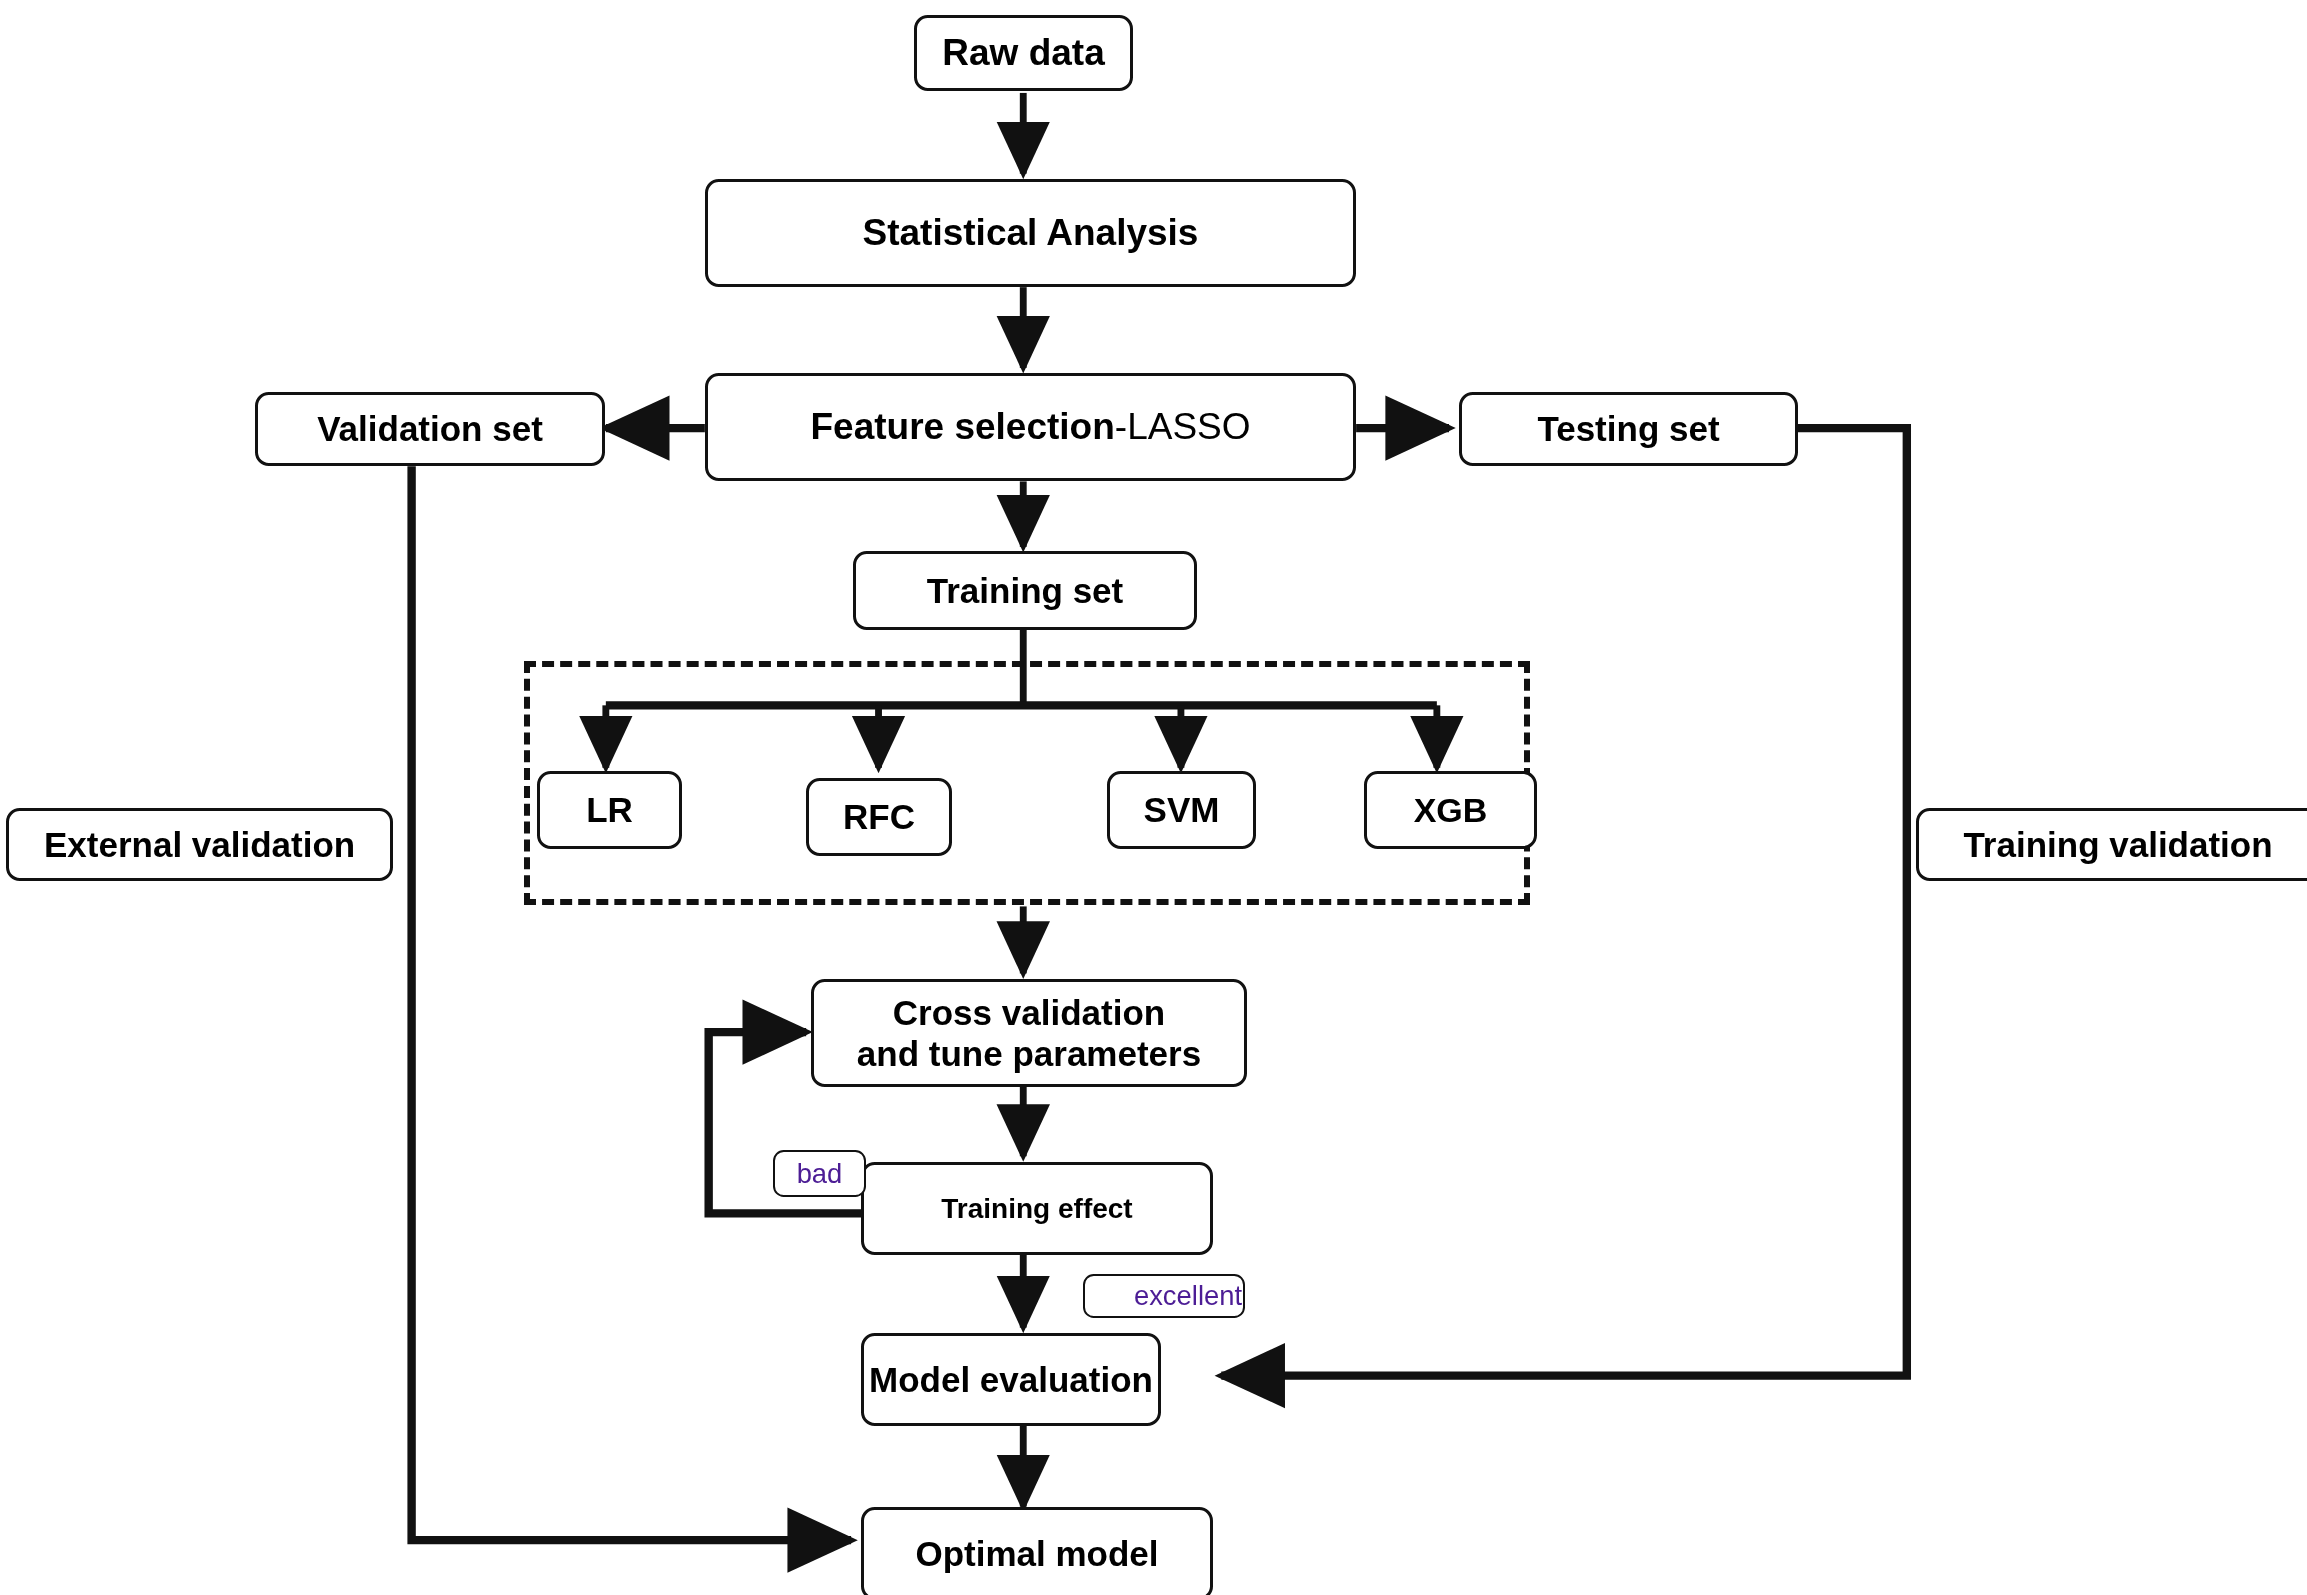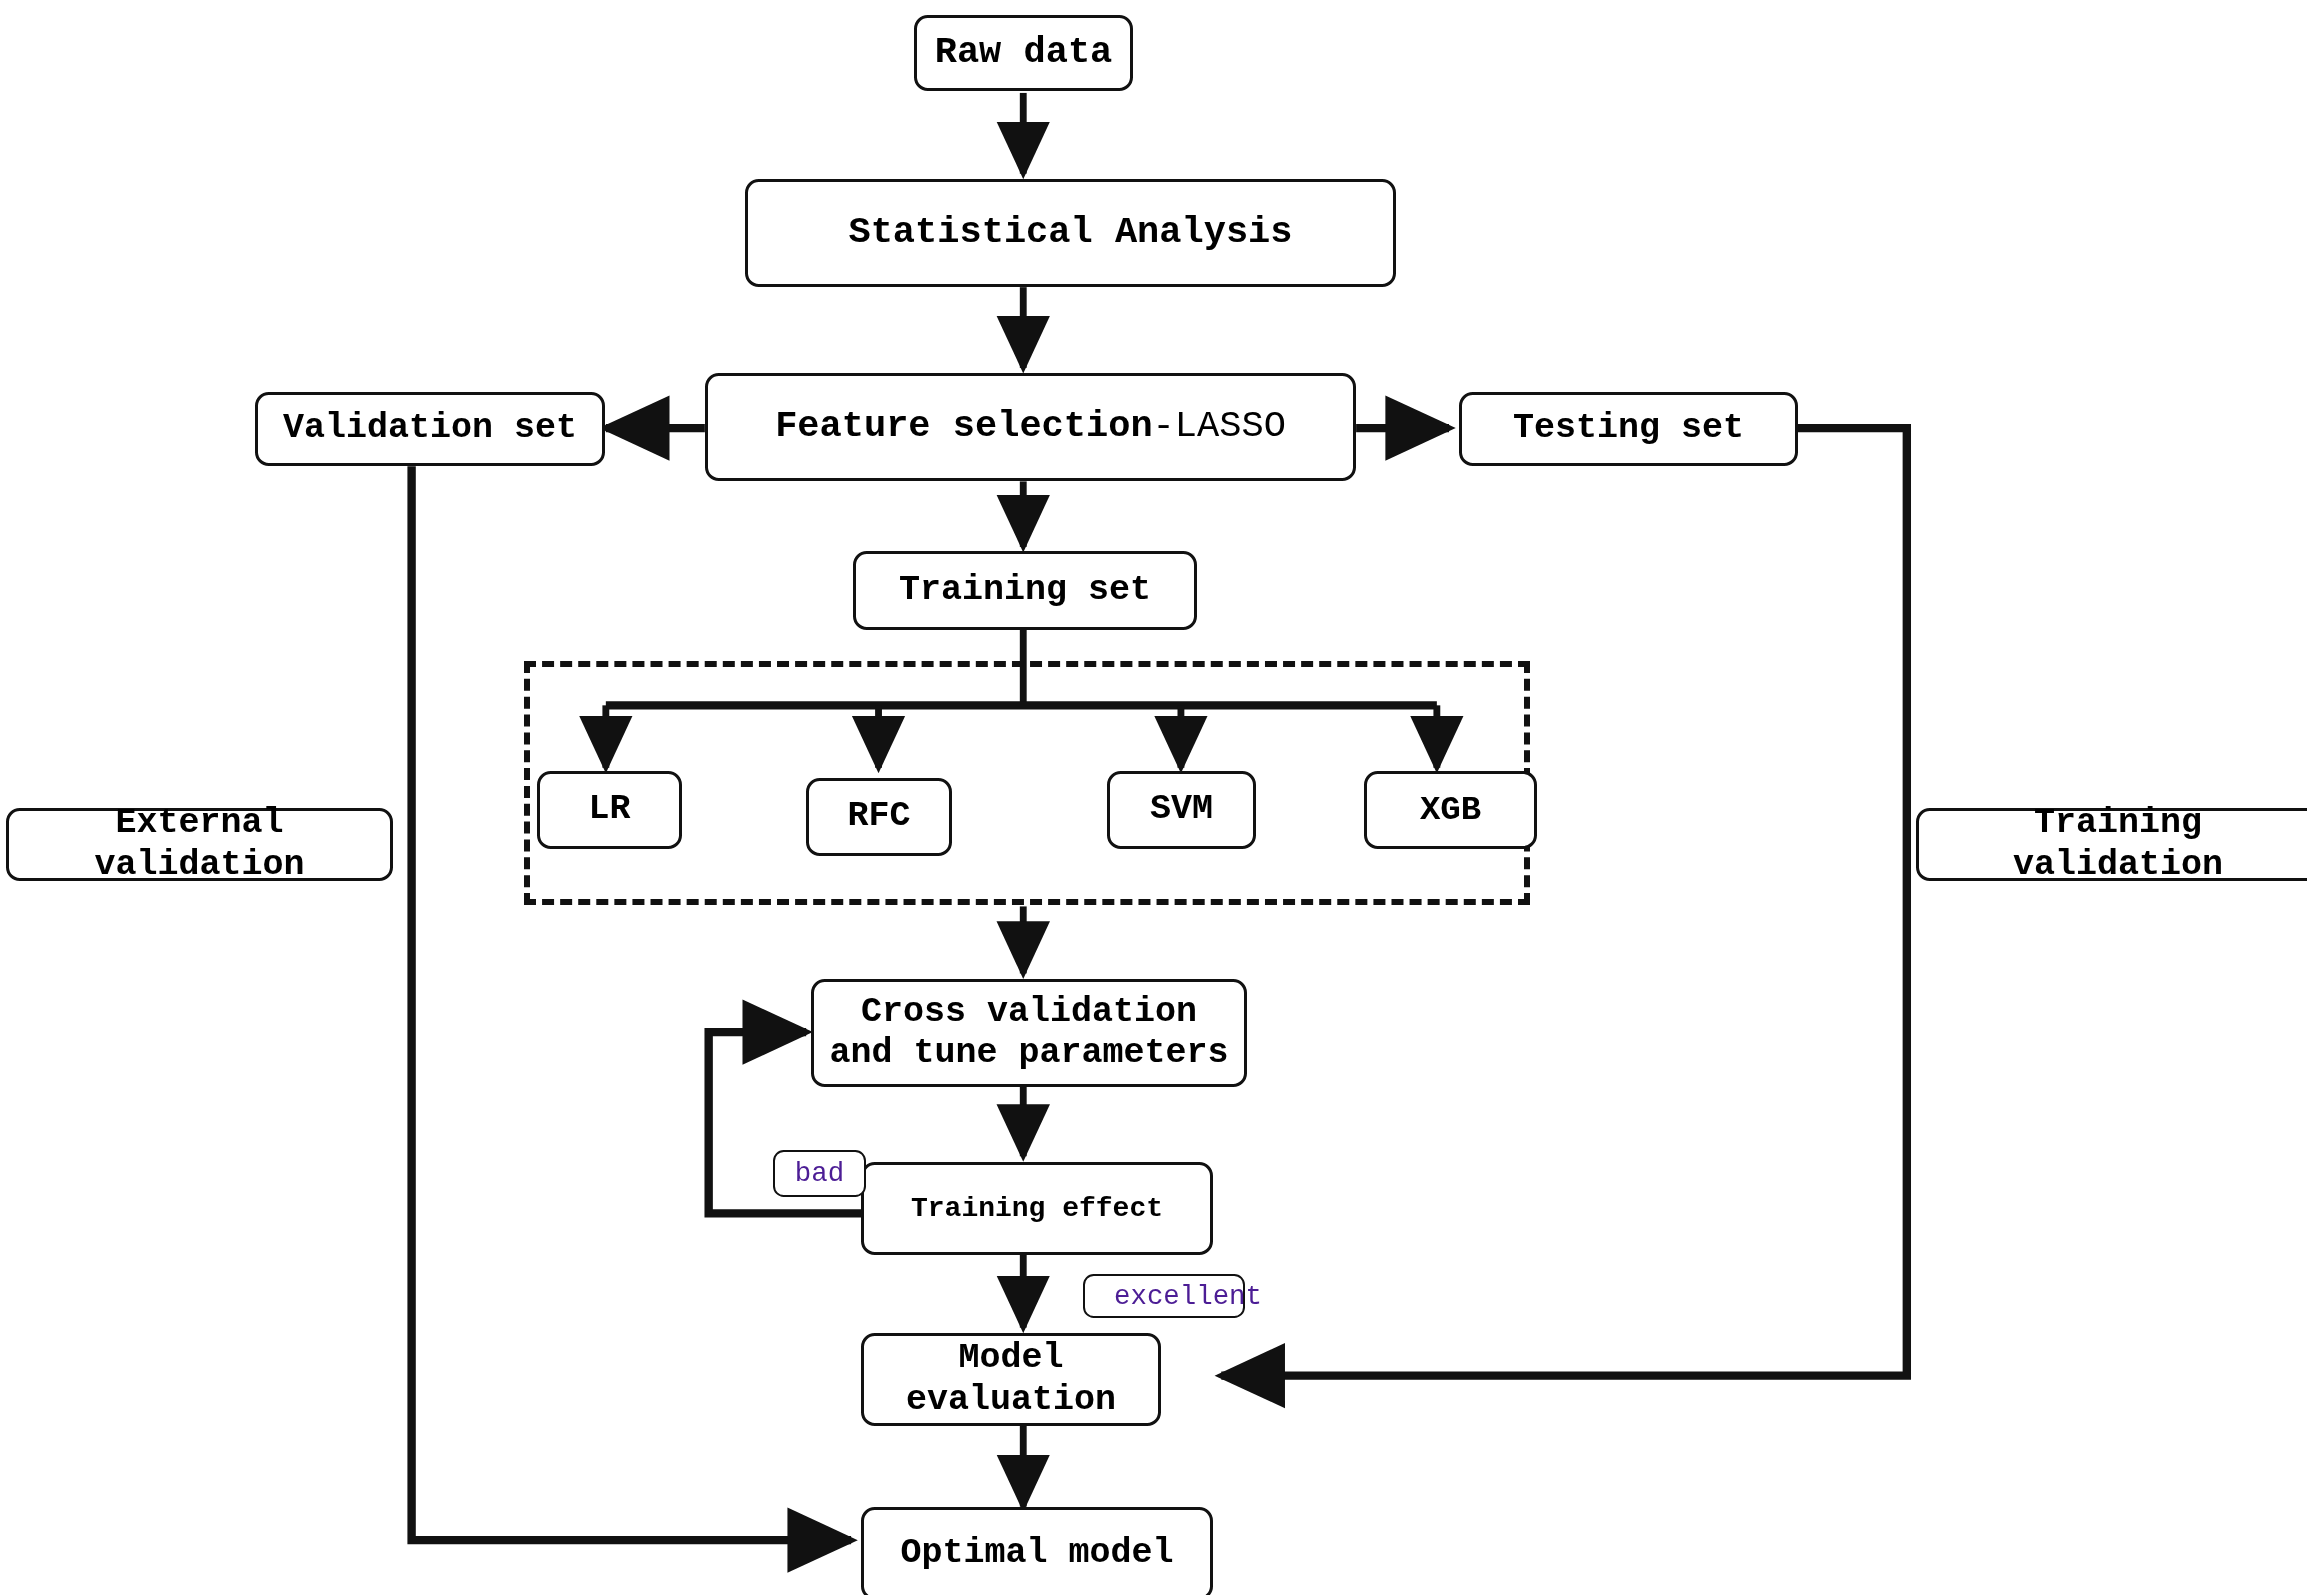--- a/index.html
+++ b/index.html
@@ -1,20 +1,20 @@
 <!DOCTYPE html>
 <html style="font-size:12.2px"><head>
 <meta charset="utf-8">
 <style>
   html,body{margin:0;padding:0;background:#ffffff;}
   #root{
     position:relative;
     width:2307px;height:1595px;
     background:#ffffff;
-    font-family:Liberation Mono, monospace;
+    font-family:Liberation Sans, sans-serif;
     overflow:hidden;
   }
   svg.lines{position:absolute;left:0;top:0;width:2307px;height:1595px;pointer-events:none;}
   .node{
     position:absolute;
     box-sizing:border-box;
     background:#ffffff;
     border:3px solid #111111;
     border-radius:13.7px;
     display:flex;align-items:center;justify-content:center;
@@ -88,21 +88,21 @@
 
     <polyline points="540,612 540,2022 1117,2022" fill="none" stroke="#111111" stroke-width="11" marker-end="url(#ah)"></polyline>
   </svg>
 
   <div class="dashbox" style="left:524px;top:661px;width:1006px;height:244px;"></div>
 
   <div class="node" style="left:914px;top:15.2px;width:219px;height:76px;font-size:37px;">
     <span>Raw data</span>
   </div>
 
-  <div class="node" style="left:745px;top:179px;width:651px;height:108px;font-size:37px;text-align:center;">
+  <div class="node" style="left:705px;top:179px;width:651px;height:108px;font-size:37px;text-align:center;">
     <span>Statistical Analysis</span>
   </div>
 
   <div class="node mix" style="left:705px;top:373px;width:651px;height:108px;font-size:37px;">
     <span>Feature selection</span>
       <span class="reg">-LASSO</span>
   </div>
 
   <div class="node" style="left:255px;top:392px;width:350px;height:74px;font-size:35px;">
     <span>Validation set</span>

